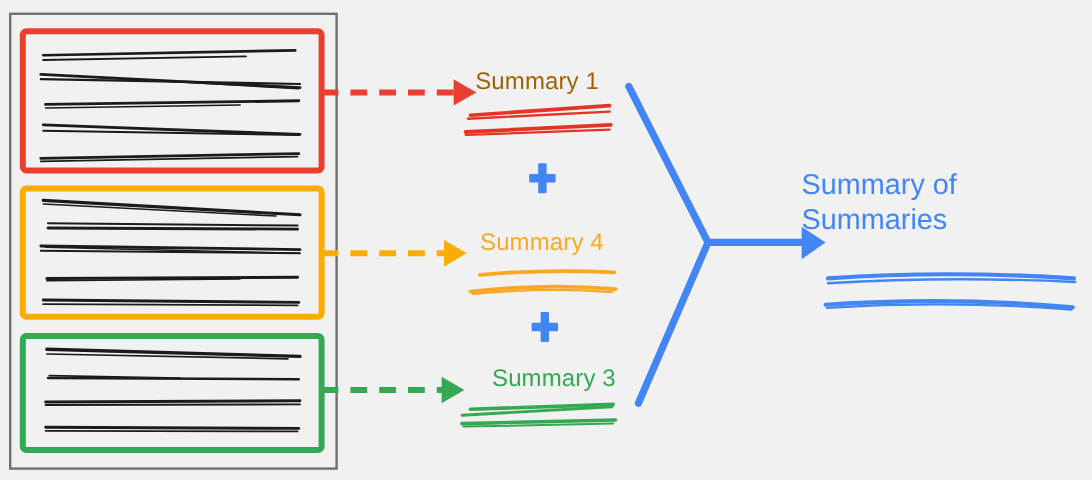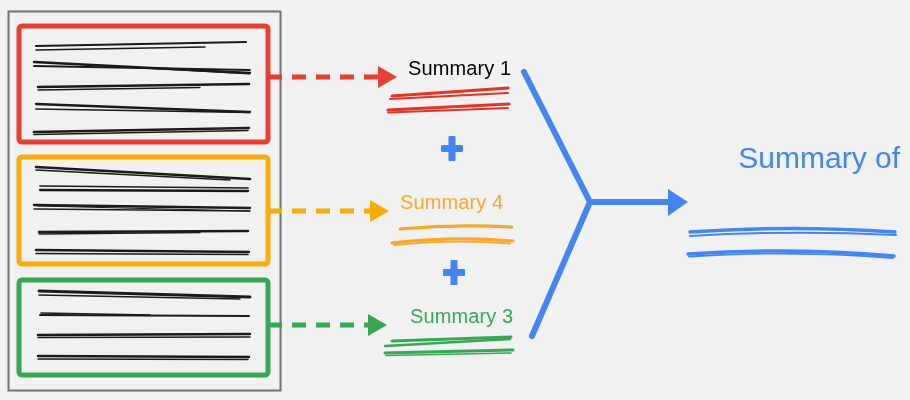--- a/index.html
+++ b/index.html
@@ -25,29 +25,29 @@
     position: absolute;
     white-space: nowrap;
     font-weight: 400;
     line-height: 1;
     user-select: none;
   }
   .summary-label {
     font-size: 20px;
     letter-spacing: 0.1px;
   }
-  #lbl-s1 { left: 408px; top: 58px; color: #000000; }
+  #lbl-s1 { left: 396px; top: 58px; color: #a16207; }
   #lbl-s2 { left: 400px; top: 192px; color: #f9a825; }
   #lbl-s3 { left: 398px; top: 306px; color: #34a853; margin-left: 12px; }
   #lbl-final {
-    left: 700px;
+    left: 668px;
     top: 140px;
-    font-size: 30px;
+    font-size: 24px;
     color: #4285f4;
-    text-align: right;
+    text-align: left;
     line-height: 1.22;
     white-space: normal;
     width: 200px;
   }
   #lbl-final .l2 { display: block; }
 </style>
 </head>
 <body>
 
 <svg id="canvas" viewBox="0 0 910 400">
@@ -156,13 +156,14 @@
     <path d="M689 256.5 Q790 250 893 258" stroke-width="1.8"></path>
   </g>
 </svg>
 
 <div class="label summary-label" id="lbl-s1">Summary 1</div>
 <div class="label summary-label" id="lbl-s2">Summary 4</div>
 <div class="label summary-label" id="lbl-s3">Summary 3</div>
 
 <div class="label" id="lbl-final">
   <span class="l1">Summary of</span>
+  <span class="l2">Summaries</span>
 </div>
 
 </body></html>

